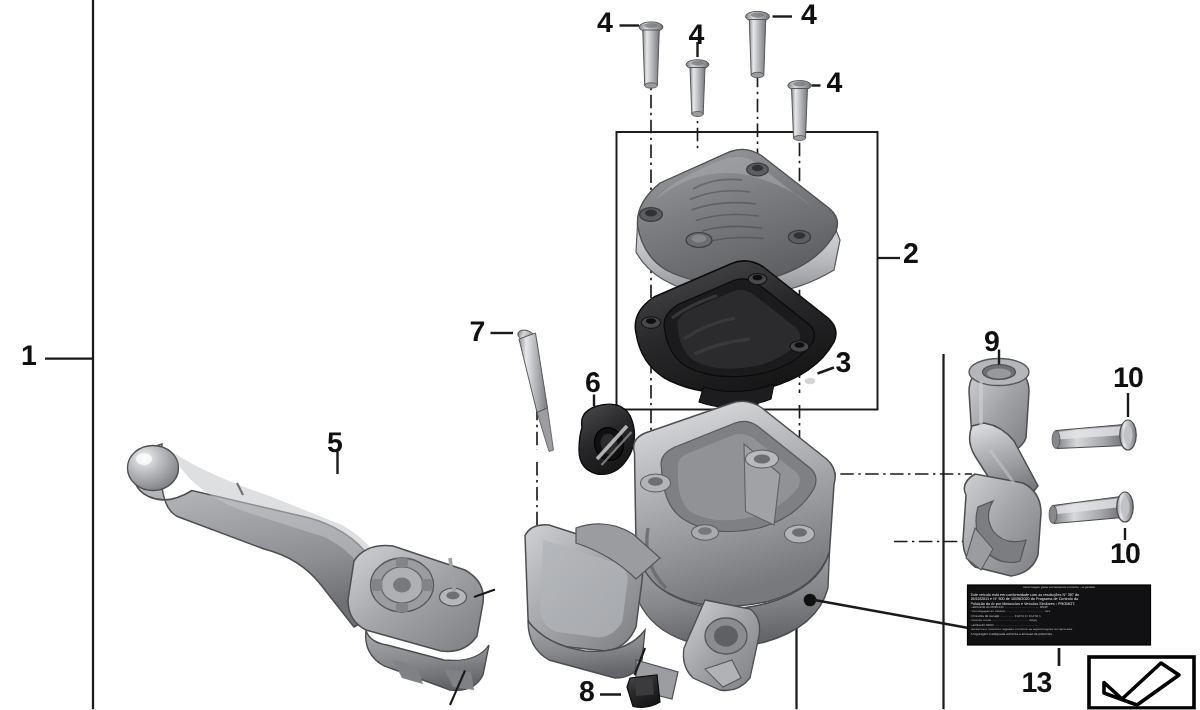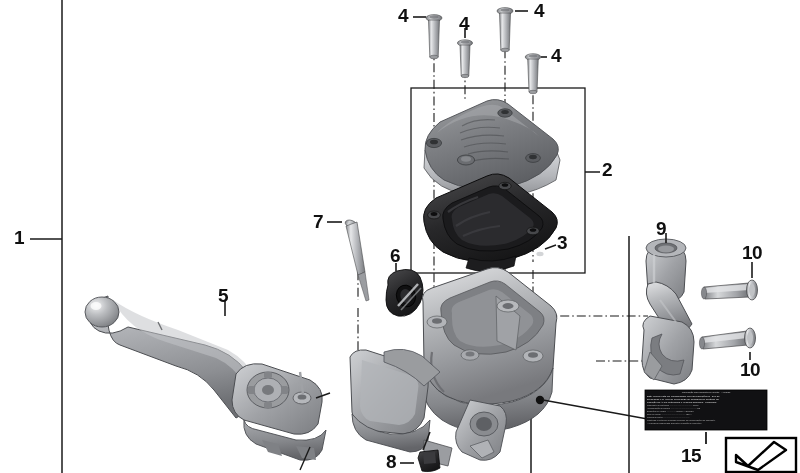--- a/index.html
+++ b/index.html
@@ -370,21 +370,21 @@
 <div class="callout" style="left:459px; top:14px;">4</div>
 <div class="callout" style="left:534px; top:1px;">4</div>
 <div class="callout" style="left:551px; top:46px;">4</div>
 <div class="callout" style="left:218px; top:286px;">5</div>
 <div class="callout" style="left:390px; top:246px;">6</div>
 <div class="callout" style="left:313px; top:212px;">7</div>
 <div class="callout" style="left:386px; top:452px;">8</div>
 <div class="callout" style="left:656px; top:219px;">9</div>
 <div class="callout" style="left:742px; top:243px;">10</div>
 <div class="callout" style="left:740px; top:360px;">10</div>
-<div class="callout" style="left:681px; top:446px;">15</div>
+<div class="callout" style="left:681px; top:446px;">13</div>
 
 <div style="position:absolute;left:647px;top:391px;width:118px;height:38px;overflow:hidden;">
   <div class="lbl-txt" style="position:static;text-align:center;font-size:2.3px;line-height:3px;color:#cfcfcf;">Informação para consulta de Inmetro - A pedido</div>
   <div id="lblbody" style="margin-top:0.5px;">
         <div class="lbl-txt" style="position: static; font-size: 2.5px; line-height: 3.1px; color: rgb(232, 232, 232); white-space: nowrap; overflow: hidden;">Este veículo está em conformidade com as resoluções N° 397 do</div>
         <div class="lbl-txt" style="position: static; font-size: 2.5px; line-height: 3.1px; color: rgb(232, 232, 232); white-space: nowrap; overflow: hidden;">26/10/2011 e N° 500 de 10/09/2020 do Programa de Controlo da</div>
         <div class="lbl-txt" style="position: static; font-size: 2.5px; line-height: 3.1px; color: rgb(232, 232, 232); white-space: nowrap; overflow: hidden;">Poluição do Ar por Motociclos e Veículos Similares - PROMOT.</div>
         <div class="lbl-txt" style="position: static; font-size: 2.1px; line-height: 3.1px; color: rgb(189, 189, 189); white-space: nowrap; overflow: hidden;">Fabricante do Motociclo  ........................................  BMW</div>
         <div class="lbl-txt" style="position: static; font-size: 2.1px; line-height: 3.1px; color: rgb(189, 189, 189); white-space: nowrap; overflow: hidden;">Homologação do Modelo  ............................................  M/2</div>
         <div class="lbl-txt" style="position: static; font-size: 2.1px; line-height: 3.1px; color: rgb(189, 189, 189); white-space: nowrap; overflow: hidden;">Emissões de escape  ................  EURO 4 / EURO 5</div>

